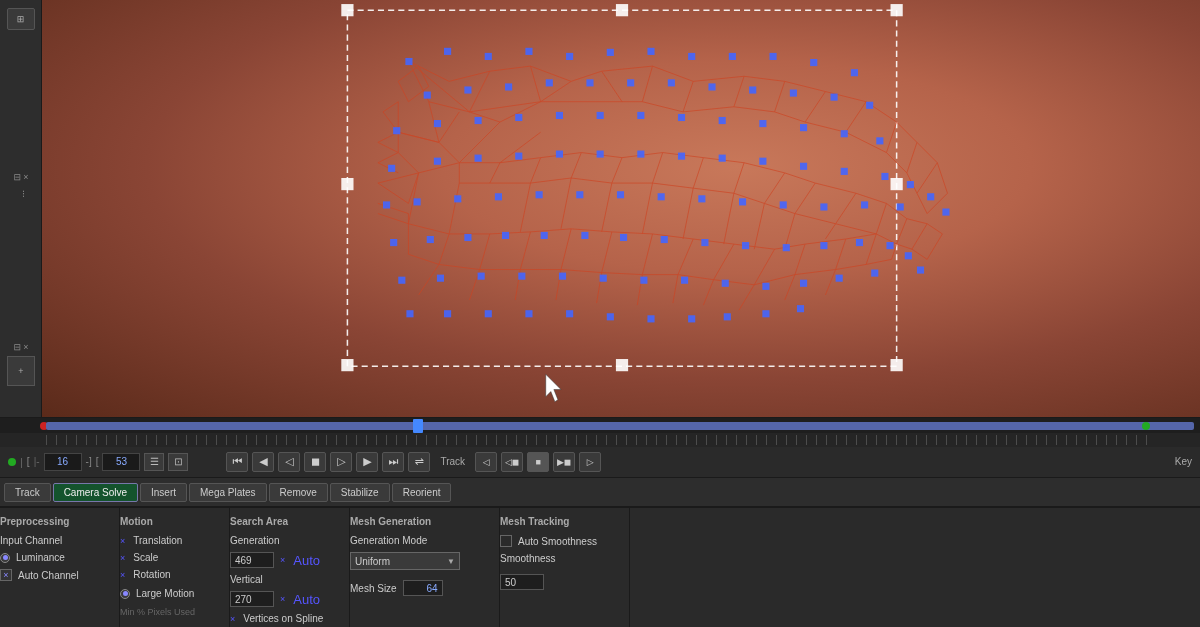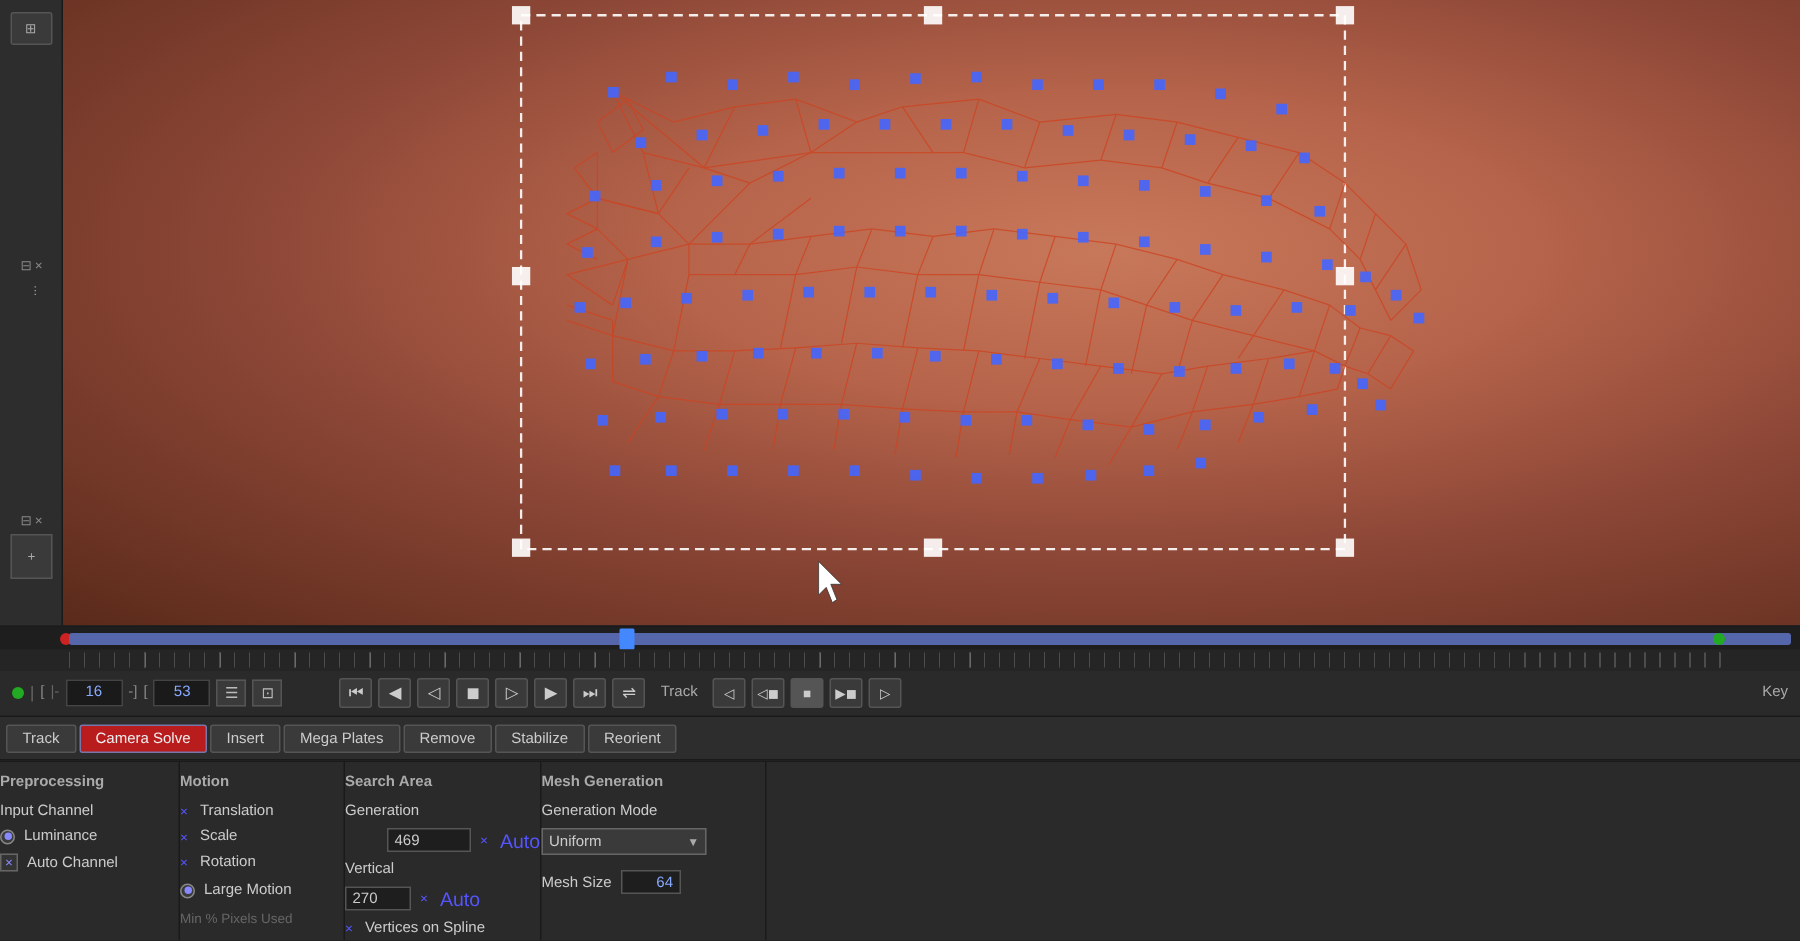--- a/index.html
+++ b/index.html
@@ -201,21 +201,21 @@
       background: #3a3a3a;
       border: 1px solid #555;
       color: #ccc;
       cursor: pointer;
       font-size: 10px;
       border-radius: 2px;
       white-space: nowrap;
     }
 
     .toolbar-btn.active {
-      background: #b91c1c;
+      background: #14532d;
       border-color: #7777aa;
       color: #eee;
     }
 
     
     .bottom-panel {
       height: 120px;
       background: #2a2a2a;
       display: flex;
       flex-direction: row;
@@ -800,21 +800,21 @@
       <div class="radio-dot selected"></div>
       <span class="bp-label">Large Motion</span>
     </div>
     <div class="bp-label" style="color:#666; font-size:9px; margin-top:2px;">Min % Pixels Used</div>
   </div>
 
   <div class="bp-section" style="min-width: 120px;">
     <div class="bp-section-title">Search Area</div>
     <div class="bp-label">Generation</div>
     <div class="bp-row">
-      <input class="bp-input" value="469" style="width: 56px; margin-left: 28px;">
+      <input class="bp-input" value="469" style="width: 44px;">
       <span class="cross-icon">×</span>
       <span class="bp-auto-label">Auto</span>
     </div>
     <div class="bp-label">Vertical</div>
     <div class="bp-row">
       <input class="bp-input" value="270" style="width: 44px;">
       <span class="cross-icon">×</span>
       <span class="bp-auto-label">Auto</span>
     </div>
     <div class="bp-row">
@@ -829,15 +829,26 @@
     <div class="bp-dropdown">
       <span>Uniform</span>
       <span class="bp-dropdown-arrow">▼</span>
     </div>
     <div class="bp-row" style="margin-top:4px;">
       <span class="bp-label">Mesh Size</span>
       <input class="bp-input highlighted" value="64" style="width: 40px; color: rgb(136, 170, 255);">
     </div>
   </div>
 
+  <div class="bp-section" style="min-width: 130px;">
+    <div class="bp-section-title">Mesh Tracking</div>
+    <div class="bp-row">
+      <div class="bp-checkbox" style="background:#2a2a2a;"></div>
+      <span class="bp-label">Auto Smoothness</span>
+    </div>
+    <div class="bp-label">Smoothness</div>
+    <div style="margin-top: 4px;">
+      <input class="bp-input" value="50" style="width: 44px;">
+    </div>
+  </div>
 
 
 </div>
 
 </body></html>

